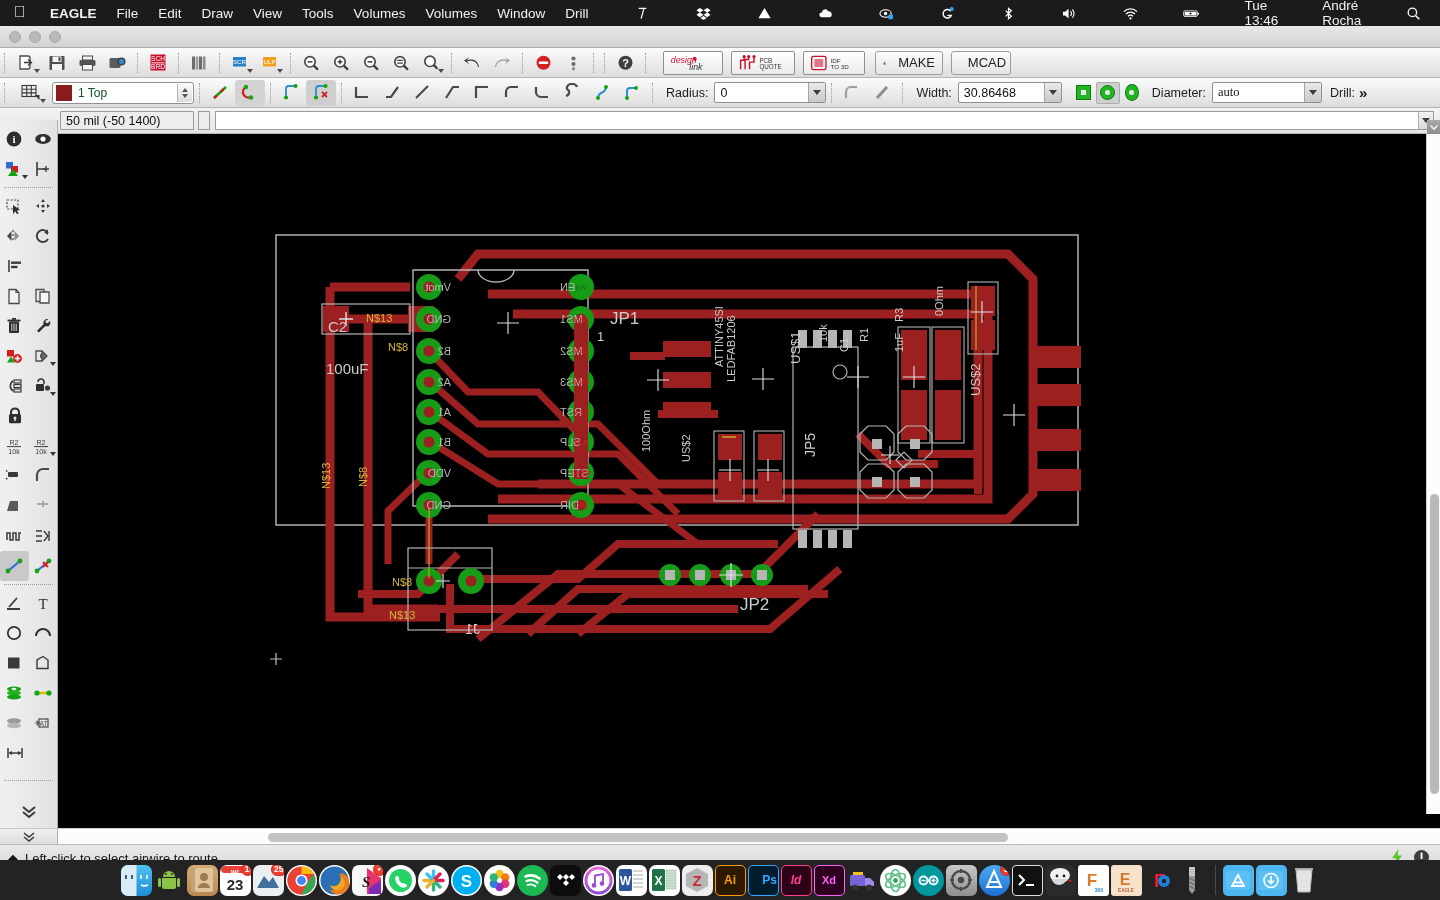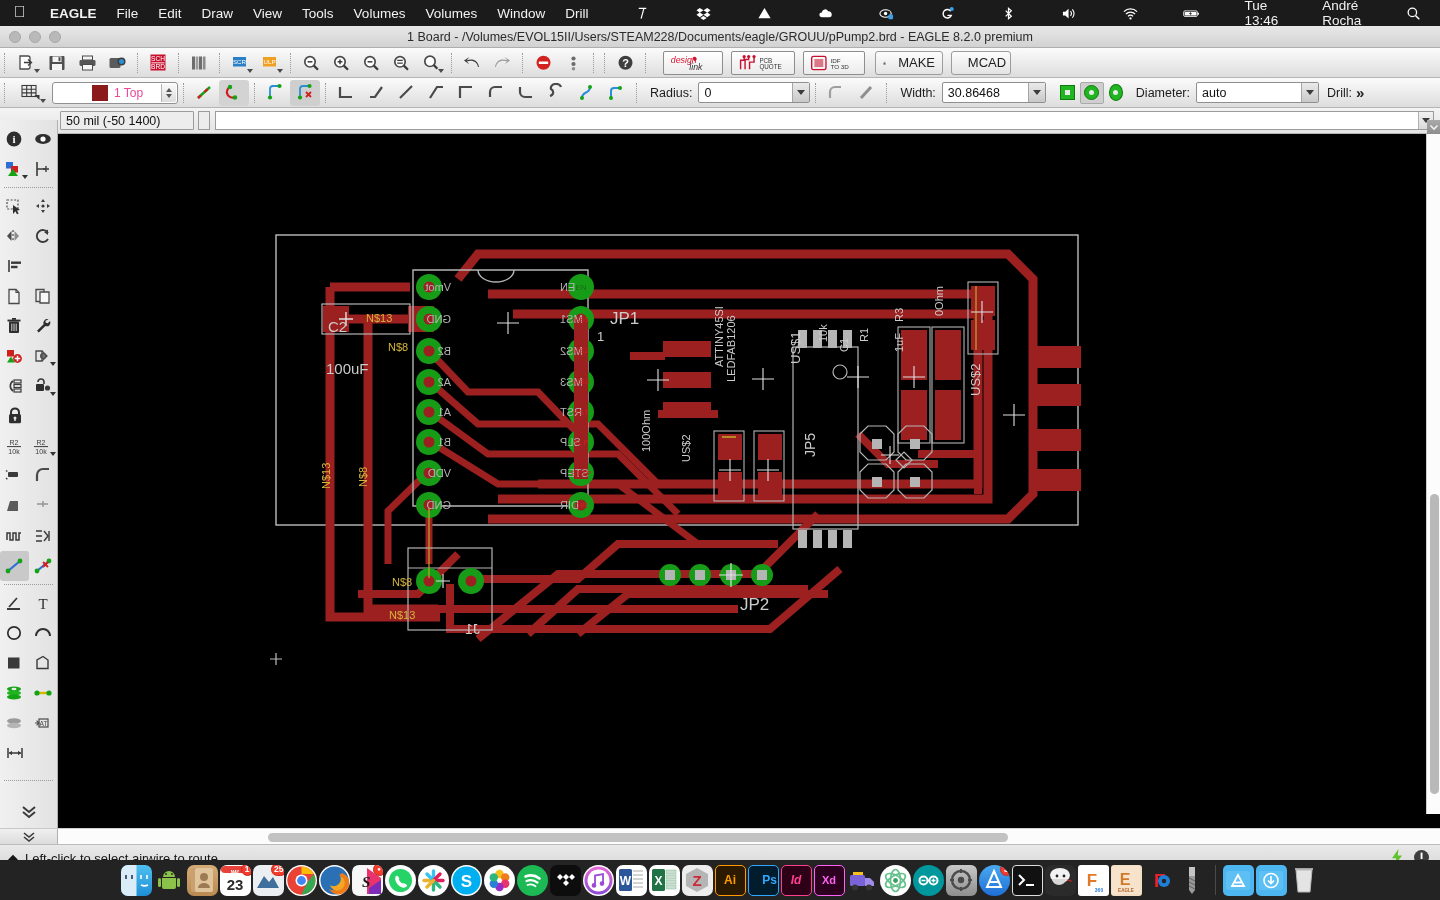--- a/index.html
+++ b/index.html
@@ -66,23 +66,23 @@
     background: linear-gradient(to bottom,#fdfdfd,#e3e3e3);
     display:flex; align-items:center; justify-content:center;
     padding: 0 7px; font-size: 12px; color:#222; gap:12px;
   }
   .logobtn { height:24px; border:1px solid #8e8e8e; border-radius:2px;
     background: linear-gradient(to bottom,#ffffff,#ebebeb);
     display:flex;align-items:center;justify-content:center; padding:0 5px; }
 
   
   .layerbox {
-    width: 126px; height: 22px; border: 1px solid #919191; border-radius: 3px;
-    background: #fff; display: flex; align-items: center; font-size: 12px; color:#ec4899;
-    position: relative; margin-left:4px;padding-left:36px;
+    width: 142px; height: 22px; border: 1px solid #919191; border-radius: 3px;
+    background: #fff; display: flex; align-items: center; font-size: 12px; color:#14532d;
+    position: relative; margin-left:4px;
   }
   .layerbox .sw { width: 16px; height: 16px; background: #8b1a1a; margin: 0 6px 0 3px; }
   .spinner {
     position:absolute; right: 1px; top:1px; width: 15px; height: 18px;
     background: linear-gradient(to bottom,#fafafa,#dcdcdc);
     border-left: 1px solid #b3b3b3; border-radius: 0 2px 2px 0;
     display:flex;flex-direction:column;align-items:center;justify-content:center;gap:2px;
   }
   .spinner i { width:0;height:0;border-left:3px solid transparent;border-right:3px solid transparent; }
   .spinner i.up { border-bottom:4px solid #555; }
@@ -292,21 +292,20 @@
     </div>
   </div>
 </div>
 
 <div id="titlebar">
   <div class="trafficlights">
     <div class="tl"></div>
     <div class="tl"></div>
     <div class="tl"></div>
   </div>
-  <div class="ttl">1 Board - /Volumes/EVOL15II/Users/STEAM228/Documents/eagle/GROUU/pPump2.brd - EAGLE 8.2.0 premium</div>
 </div>
 
 <div id="toolbar1" class="tbrow">
   <div class="grip"></div>
 
   <div class="tbtn">
     <svg width="20" height="18" viewBox="0 0 20 18">
         <path d="M3 2 h8 a2 2 0 0 1 2 2 v9 a2 2 0 0 1 -2 2 h-8 Z" fill="#fefefe" stroke="#4a4a4a" stroke-width="1.3"></path>
         <path d="M7 8.5 h6 M11 5.6 L14.5 8.5 L11 11.4" stroke="#3a3a3a" stroke-width="1.3" fill="none"></path>
       </svg>
@@ -659,21 +658,21 @@
         <i></i>
       </span>
     </div>
   <div class="greenpad gpwrap">
       <span class="gp-ov">
         <i></i>
       </span>
     </div>
 
   <span class="fieldlbl">Diameter:</span>
-  <div class="combo" style="width:123px;">
+  <div class="combo" style="width:110px;font-family:Liberation Serif, serif;">
     <span>auto</span>
     <span class="arrowbox"></span>
   </div>
 
   <span class="fieldlbl">Drill:</span>
   <span style="font-size:15px;font-weight:bold;color:#222;margin-left:-2px;">»</span>
 </div>
 
 <div id="cmdbar" class="tbrow">
   <div id="coordbox">50 mil (-50 1400)</div>

